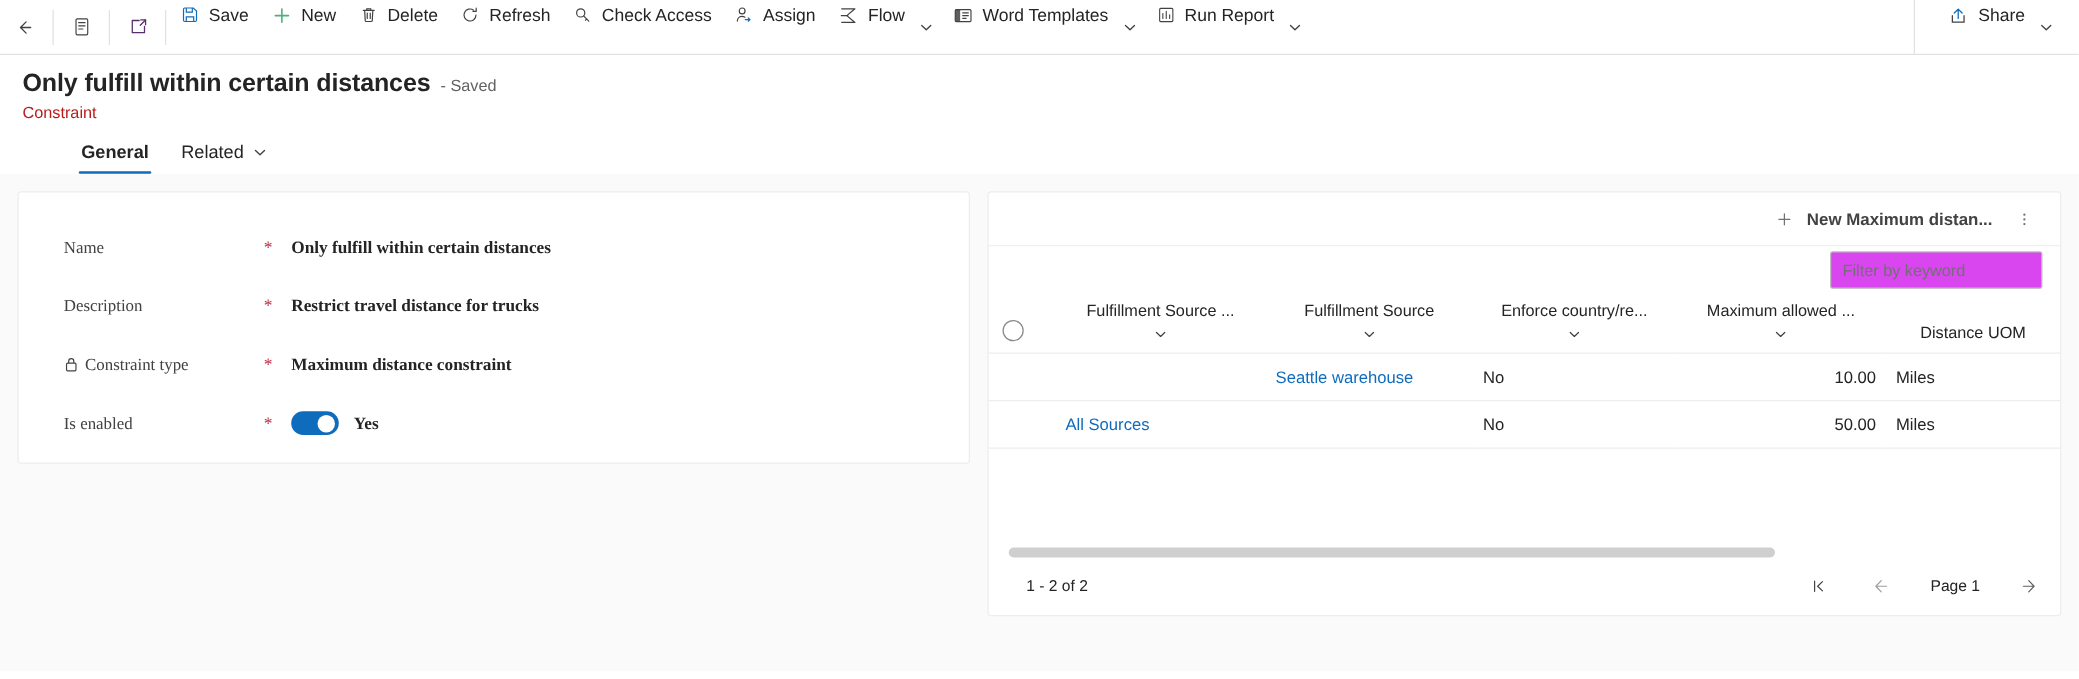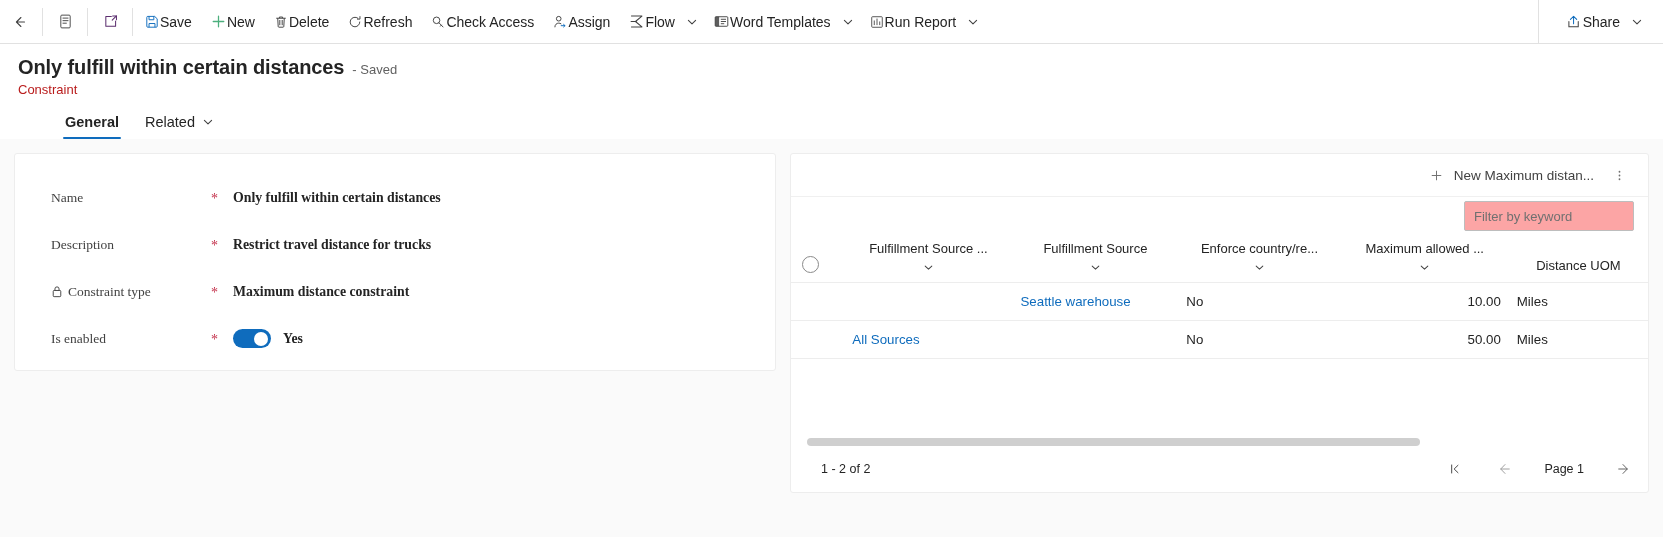--- a/index.html
+++ b/index.html
@@ -18,21 +18,21 @@
     display: flex;
     align-items: center;
     border-bottom: 1px solid #e1e1e1;
     background: #ffffff;
     position: relative;
   }
   .cb-left { display: flex; align-items: center; height: 100%; flex: 1; min-width: 0; }
   .cb-right { display: flex; align-items: center; height: 100%; border-left: 1px solid #e1e1e1; padding: 0 14px 0 18px; }
 
   .cb-btn {
-    display: flex; align-items: center; 
+    display: flex; gap: 7px;
     height: 36px; padding: 0 9px;
     font-size: 14px; color: #242424;
     cursor: pointer; white-space: nowrap;
     border-radius: 3px;
   }
   .cb-iconbtn {
     display:flex; align-items:center; justify-content:center;
     width: 40px; height: 36px; cursor: pointer; border-radius: 3px;
   }
   .cb-sep { width: 1px; height: 28px; background: #e1e1e1; margin: 0 2px; }
@@ -96,31 +96,31 @@
   .toggle-label { font-size: 13.8px; color: #242424; font-weight: 600; }
 
   
   .grid-card { height: 340px; display: flex; flex-direction: column; }
   .grid-cmd {
     height: 42px; display: flex; align-items: center; justify-content: flex-end;
     padding: 0 14px 0 0; gap: 2px;
   }
   .grid-cmd-btn {
     display:flex; align-items:center; gap:10px; height:32px; padding: 0 8px;
-    font-size: 13.5px; color: #424242; cursor: pointer; border-radius:3px;
+    font-size: 13.5px; color: #424242; cursor: pointer; border-radius:3px;font-weight:bold;
   }
   .grid-more {
     width: 30px; height: 30px; display:flex; align-items:center; justify-content:center;
     cursor:pointer; border-radius:3px; color:#424242;
   }
 
   .grid-filter-row { display:flex; justify-content:flex-end; padding: 4px 14px 10px 0; border-top: 1px solid #f0f0f0; }
   .filter-input {
     width: 170px; height: 30px; border: 1px solid #bdbdbd; border-radius: 2px;
-    font-size: 13px; padding: 0 9px; color: #242424; background:#fca5a5;
+    font-size: 13px; padding: 0 9px; color: #242424; background:#d946ef;
     font-family: "Liberation Sans", sans-serif; outline: none;
   }
   .filter-input::placeholder { color: #707070; }
 
   table.grid { width: 100%; border-collapse: collapse; table-layout: fixed; }
   table.grid th {
     font-size: 13px; font-weight: 400; color: #242424;
     text-align: left; padding: 0 8px 9px 8px; vertical-align: bottom;
     border-bottom: 1px solid #ededed;
   }

